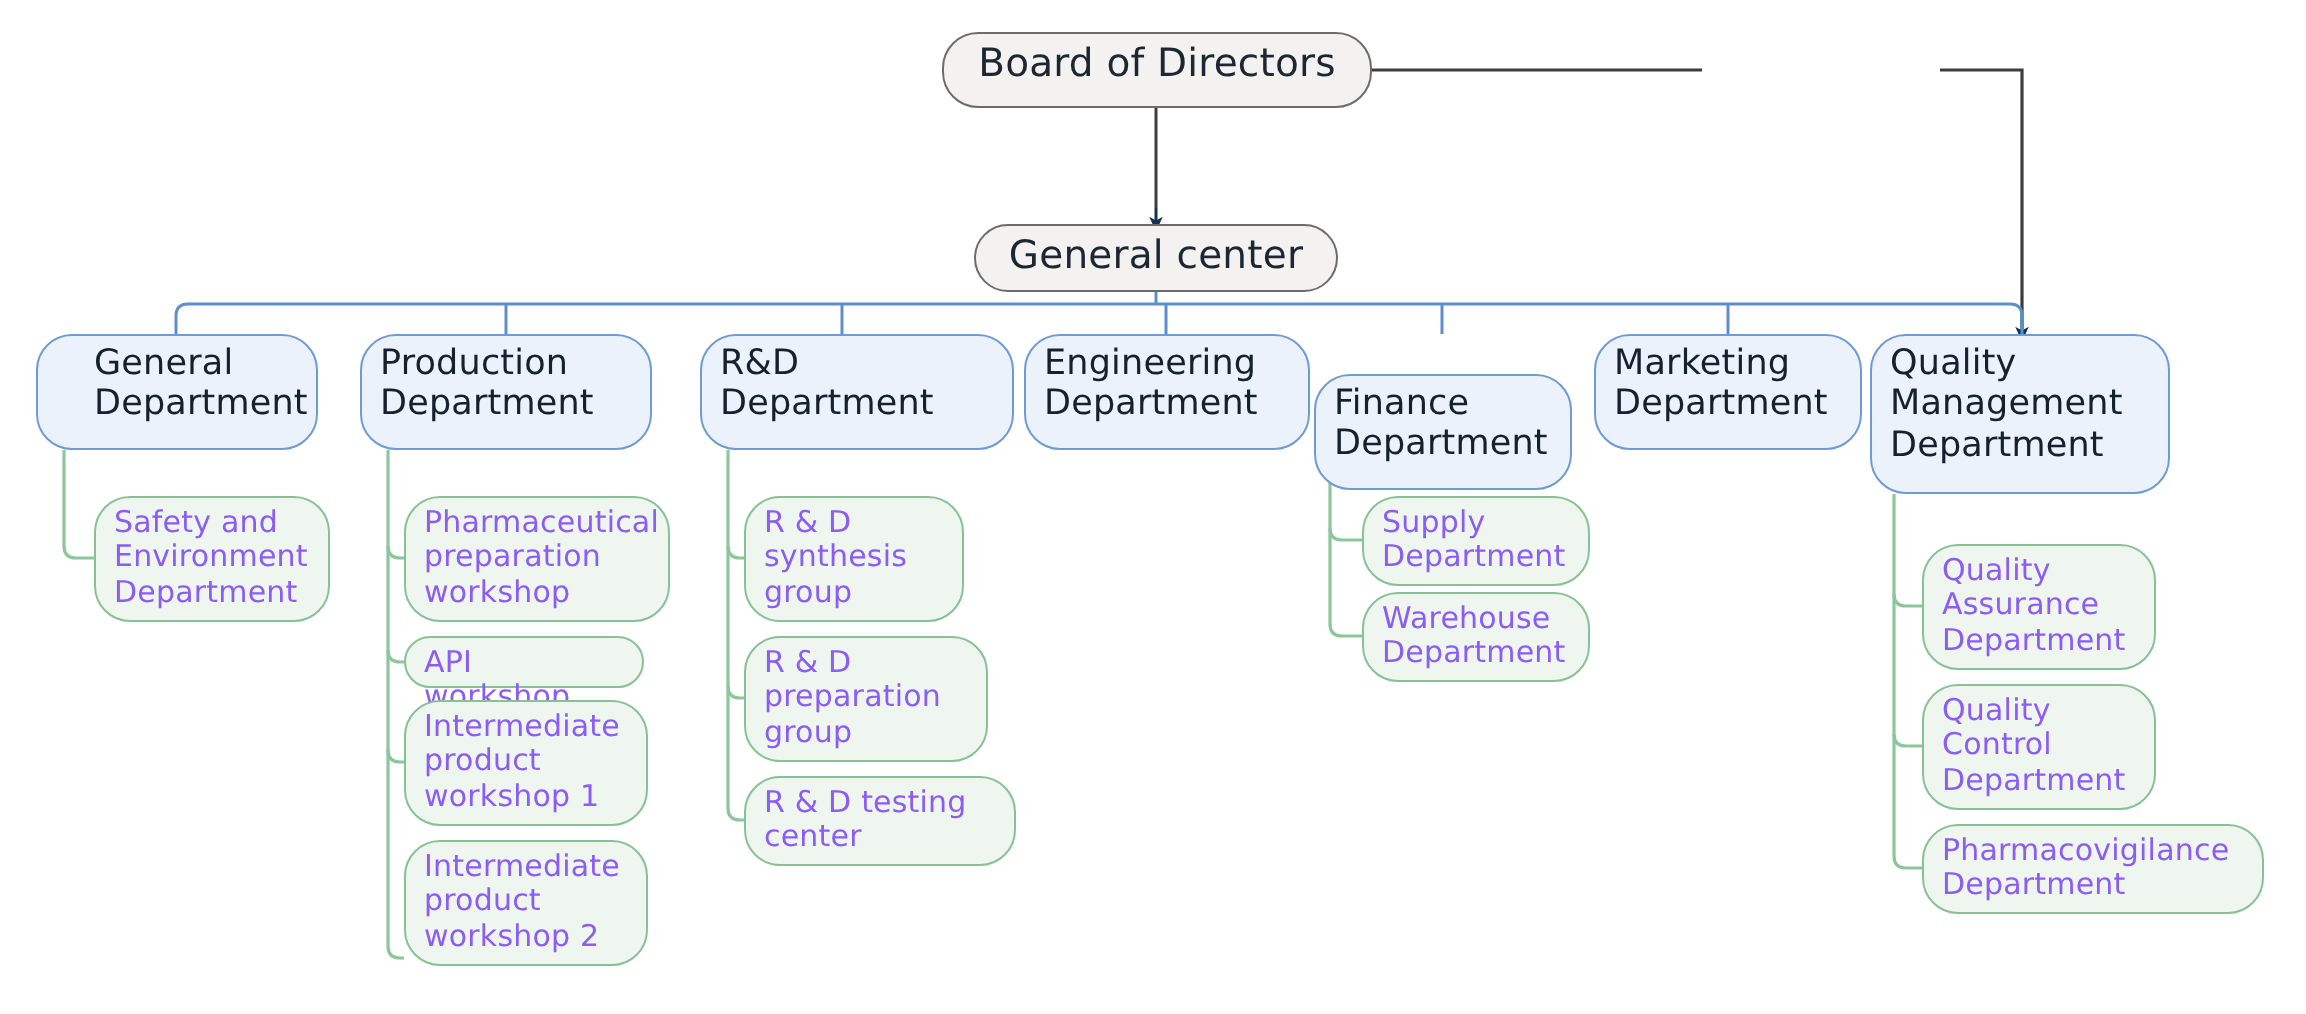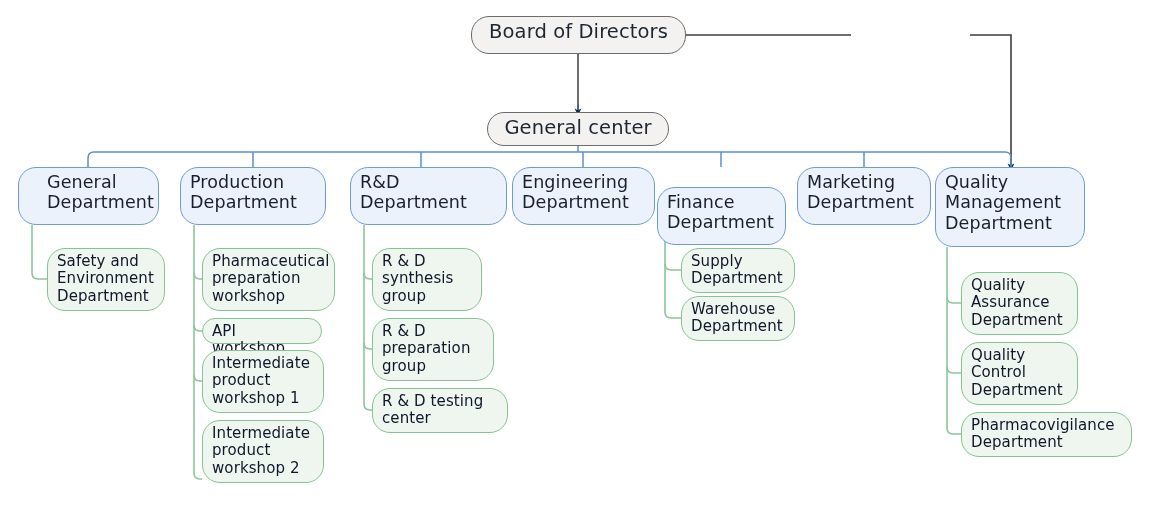--- a/index.html
+++ b/index.html
@@ -46,21 +46,21 @@
   .node.dept{
     background:#ecf2fb;
     border:1.3px solid #6f9bd4;
     font-size:17.5px;
     color:#16212e;
   }
   .node.sub{
     background:#eef6ef;
     border:1.3px solid #86c293;
     font-size:15px;
-    color:#0f172a;
+    color:#8b5cf6;
   }
 </style>
 </head>
 <body>
 
 <div id="chart">
 
   <svg id="wires" width="1153" height="507" viewBox="0 0 1153 507" xmlns="http://www.w3.org/2000/svg">
     <defs>
       <marker id="arrowDark" markerWidth="9" markerHeight="9" refX="4.2" refY="4.2" orient="auto" markerUnits="userSpaceOnUse">

